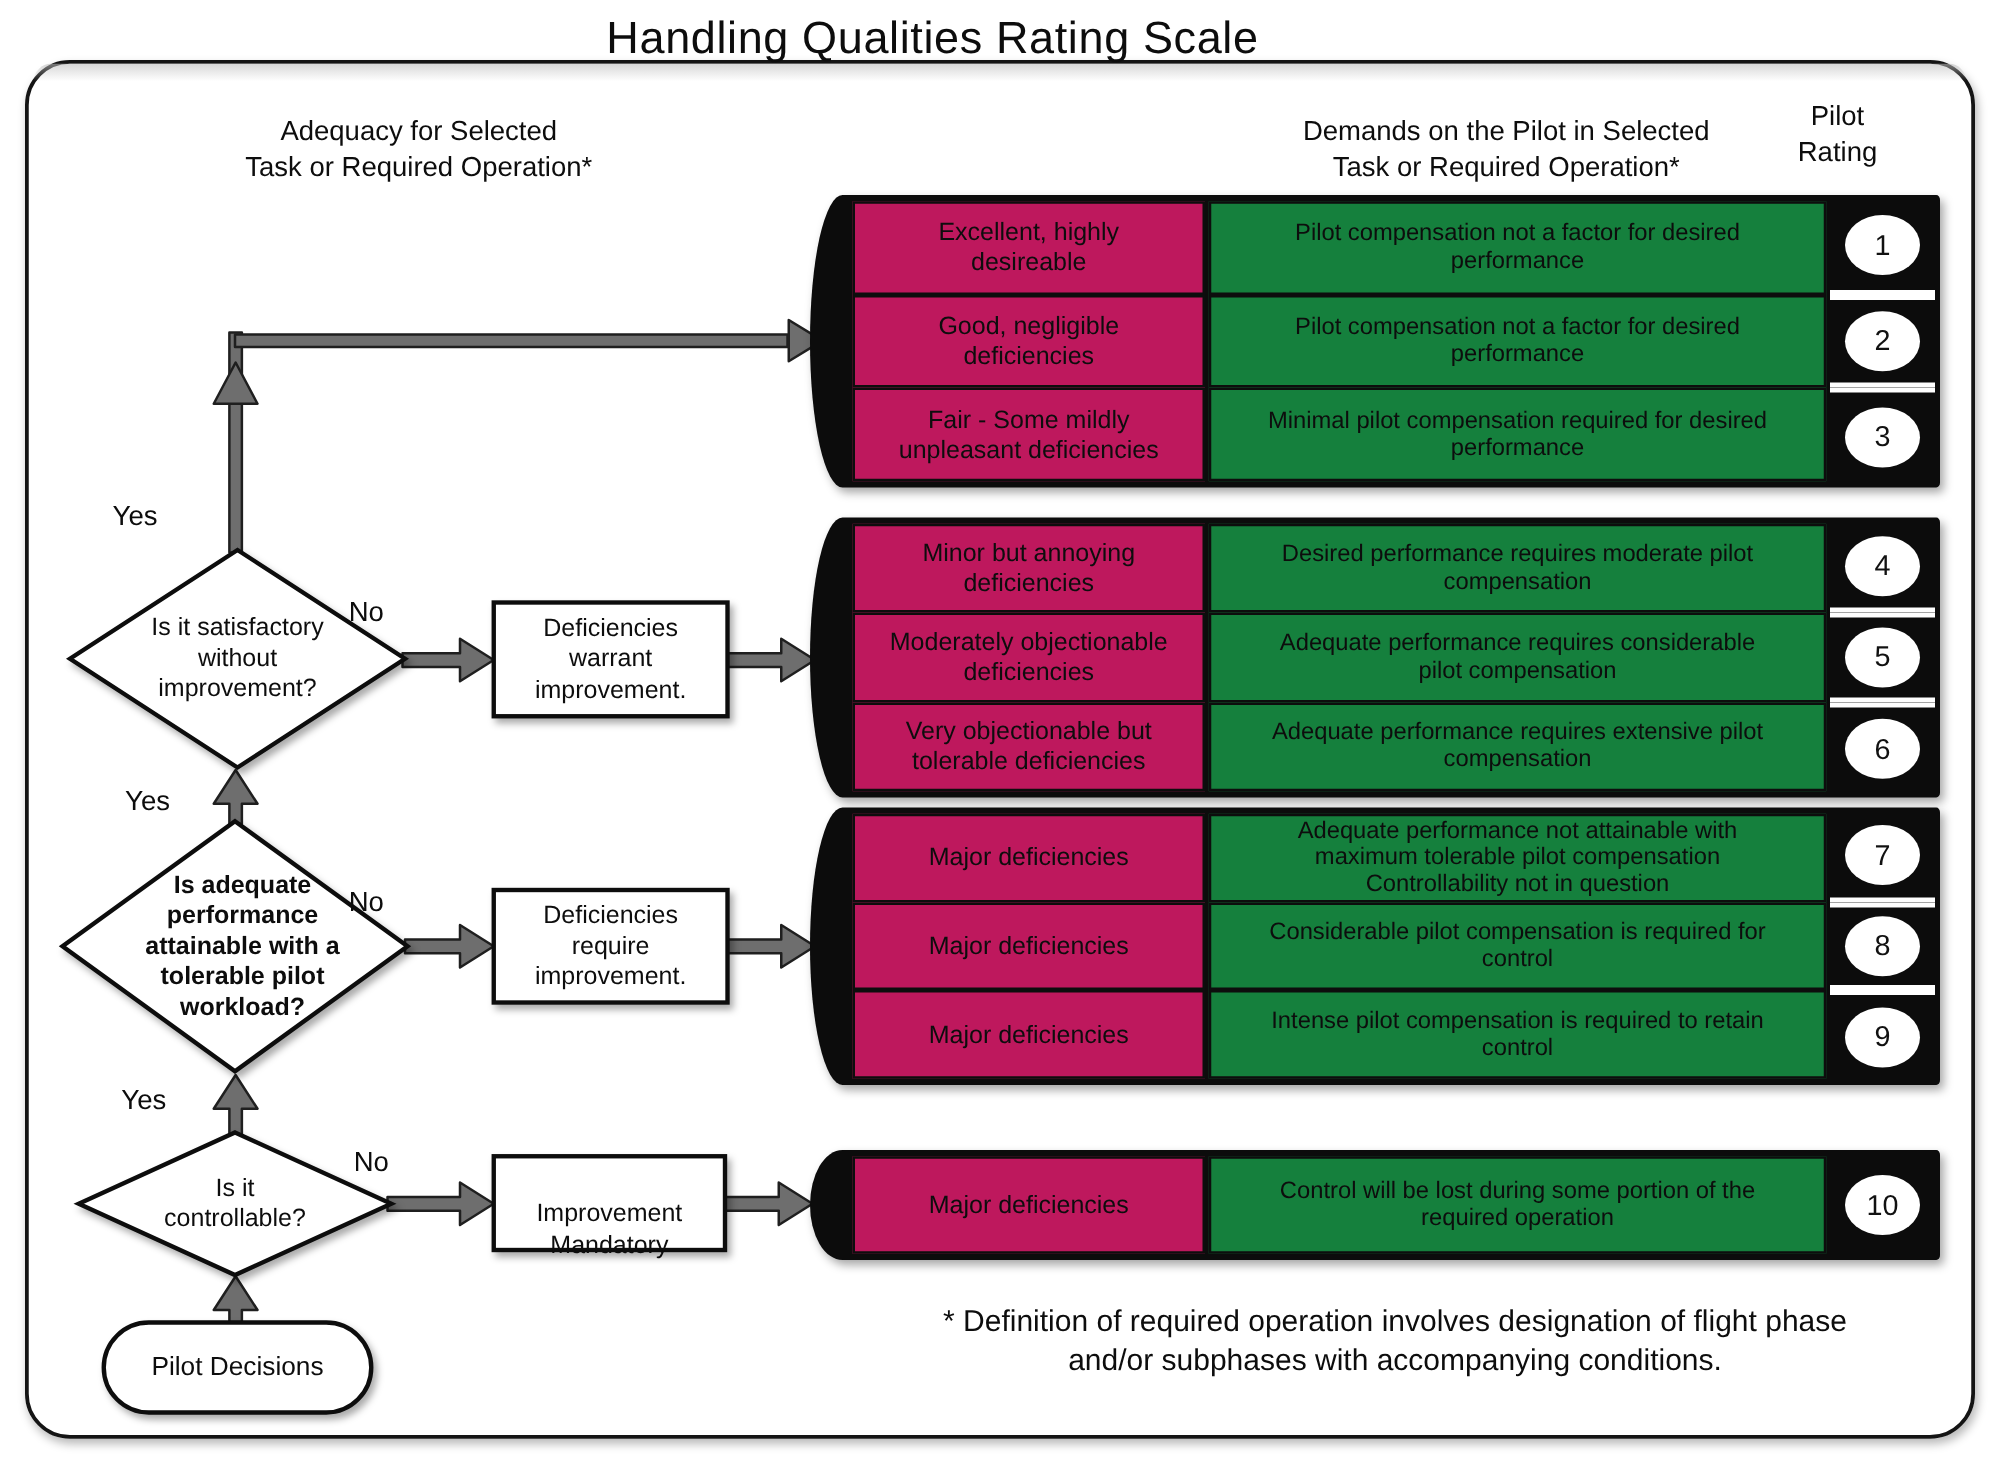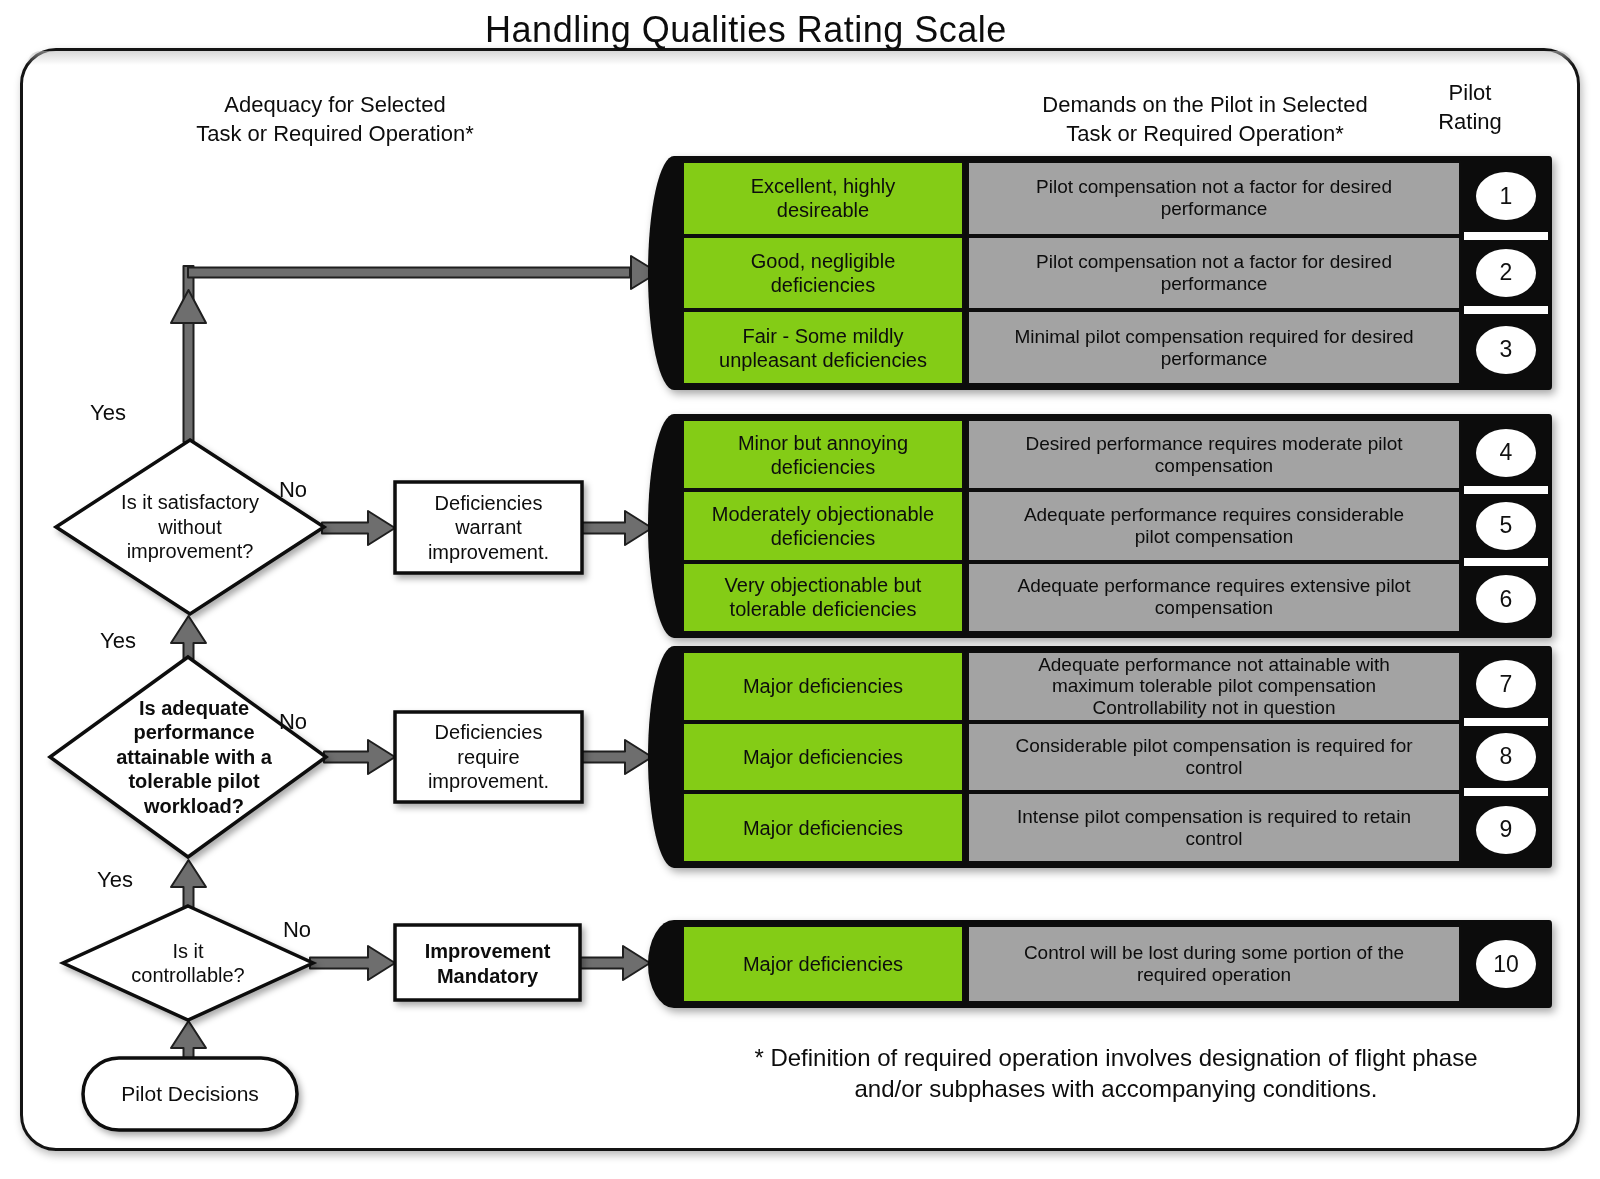--- a/index.html
+++ b/index.html
@@ -42,22 +42,22 @@
   }
   .band1 { top:156px; height:234px; }
   .band2 { top:414px; height:224px; }
   .band3 { top:646px; height:222px; }
   .band4 { top:920px; height:88px; }
   .row { display:grid; grid-template-columns:282px 1fr 84px; column-gap:3px; }
   .cell {
     display:flex; align-items:center; justify-content:center; text-align:center;
     white-space:pre-line; box-sizing:border-box; overflow:hidden;
   }
-  .c1 { background:#84cc16; border:2.5px solid #0d0d0d; font-size:20px; line-height:1.2; }
-  .c2 { background:#a3a3a3; border:2.5px solid #0d0d0d; font-size:19px; line-height:1.15; }
+  .c1 { background:#be185d; border:2.5px solid #0d0d0d; font-size:20px; line-height:1.2; }
+  .c2 { background:#15803d; border:2.5px solid #0d0d0d; font-size:19px; line-height:1.15; }
   .cr { background:#0c0c0c; }
   .band .row:not(:first-child) .cr { border-top:4px solid #fff; }
   .band .row:not(:last-child) .cr { border-bottom:4px solid #fff; }
   .oval {
     width:60px; height:48px; background:#fff; border-radius:50%;
     display:flex; align-items:center; justify-content:center;
     font-size:23px; color:#111;
   }
   .footnote { left:710px; top:1042px; width:812px; font-size:24px; line-height:1.3; z-index:4; }
 </style>
@@ -112,21 +112,21 @@
 tolerable pilot
 workload?</div>
   <div class="abs ctr flow-text" style="left:88px; top:925px; width:200px; height:76px;">Is it
 controllable?</div>
   <div class="abs ctr flow-text" style="left:397px; top:484px; width:183px; height:87px;">Deficiencies
 warrant
 improvement.</div>
   <div class="abs ctr flow-text" style="left:397px; top:714px; width:183px; height:86px;">Deficiencies
 require
 improvement.</div>
-  <div class="abs ctr flow-text" style="left:397px; top:927px; width:181px; height:73px;font-weight:bold;">Improvement
+  <div class="abs ctr flow-text" style="left:397px; top:947px; width:181px; height:73px;">Improvement
 Mandatory</div>
   <div class="abs ctr flow-text" style="left:85px; top:1060px; width:210px; height:68px; font-size:21px;">Pilot Decisions</div>
 
   <div class="abs ctr yn" style="left:78px;  top:398px; width:60px; height:30px;">Yes</div>
   <div class="abs ctr yn" style="left:88px;  top:627px; width:60px; height:28px;">Yes</div>
   <div class="abs ctr yn" style="left:85px;  top:866px; width:60px; height:28px;">Yes</div>
   <div class="abs ctr yn" style="left:263px; top:476px; width:60px; height:28px;">No</div>
   <div class="abs ctr yn" style="left:263px; top:708px; width:60px; height:28px;">No</div>
   <div class="abs ctr yn" style="left:267px; top:916px; width:60px; height:28px;">No</div>
 

